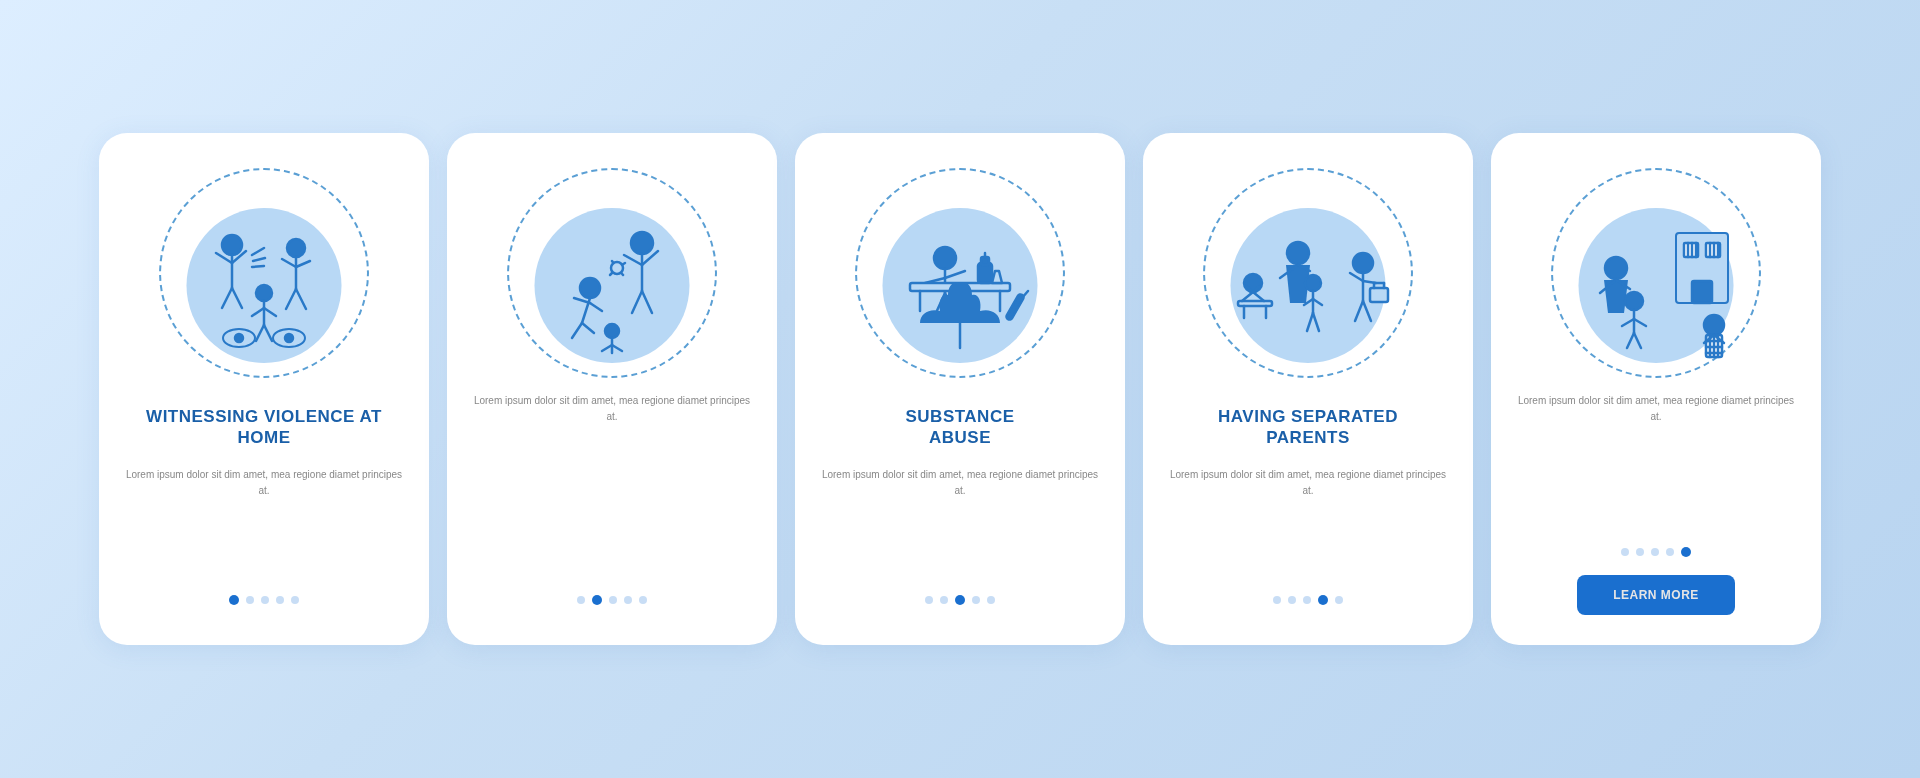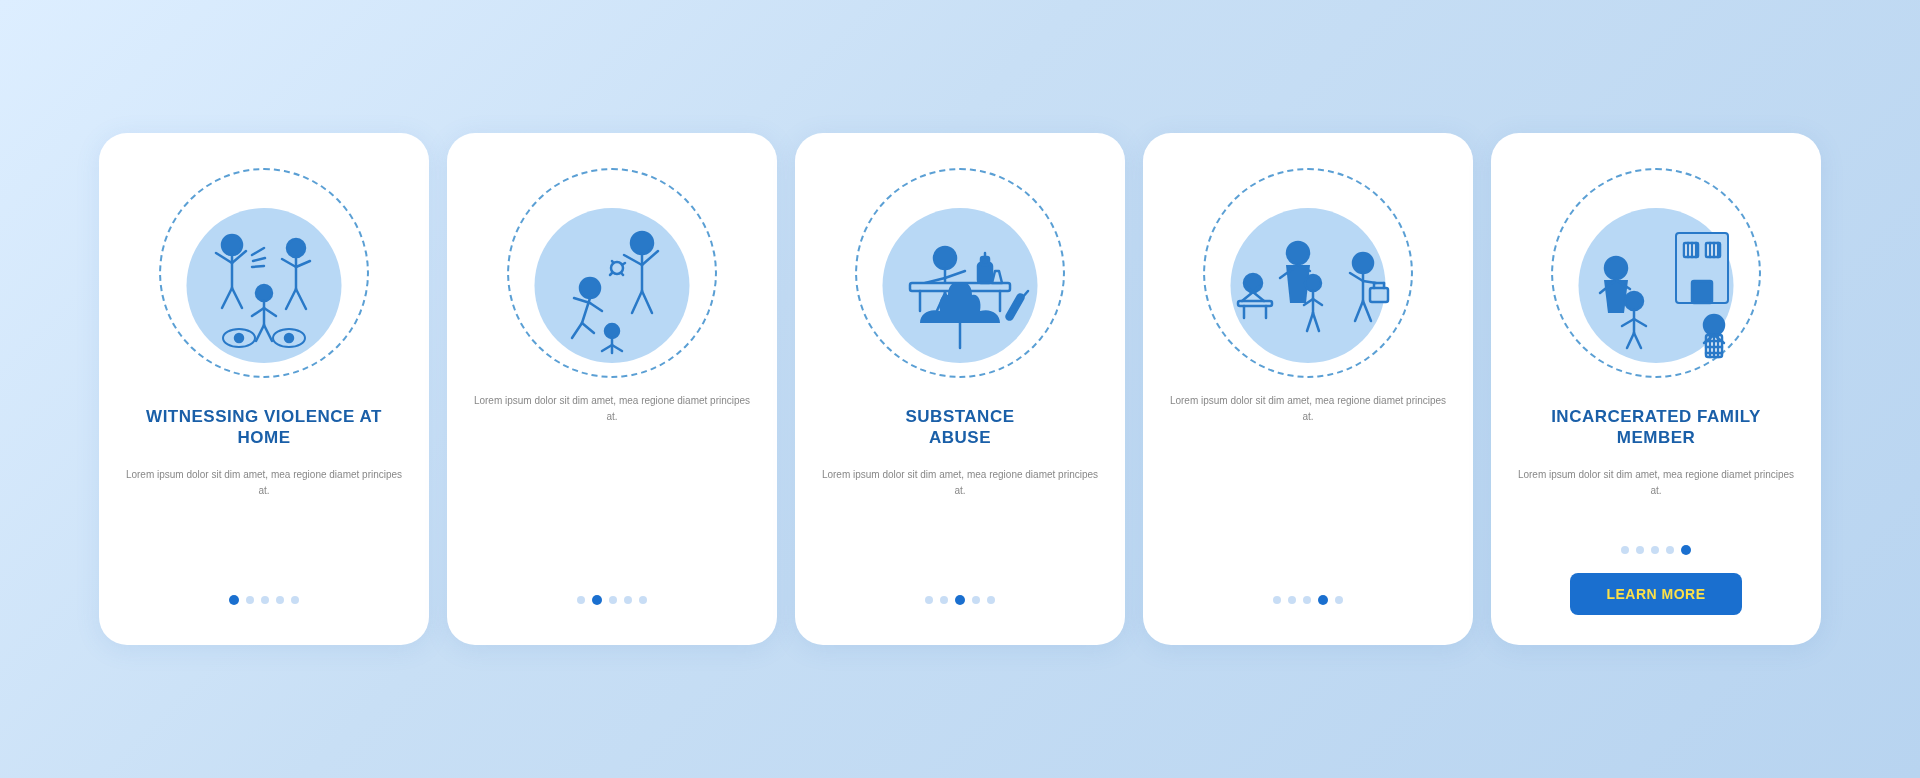--- a/index.html
+++ b/index.html
@@ -112,25 +112,25 @@
     }
 
     .dot.active {
       background: #1a6fcf;
       width: 10px;
       height: 10px;
     }
 
     .learn-more-btn {
       background: #1a6fcf;
-      color: #fde047;
+      color: #e5e5e5;
       border: none;
       border-radius: 8px;
       padding: 13px 36px;
-      font-size: 14px;
+      font-size: 12px;
       font-weight: 700;
       letter-spacing: 0.5px;
       cursor: pointer;
       margin-top: 8px;
       text-transform: uppercase;
     }
   </style>
 </head>
 <body>
 
@@ -312,20 +312,21 @@
           <rect x="20" y="118" width="34" height="5" rx="2" fill="#b8d8f5" stroke="#2979c8"></rect>
           <line x1="26" y1="123" x2="26" y2="135"></line>
           <line x1="48" y1="123" x2="48" y2="135"></line>
           <line x1="35" y1="109" x2="24" y2="118"></line>
           <line x1="35" y1="109" x2="46" y2="118"></line>
           <line x1="35" y1="109" x2="28" y2="103"></line>
           <line x1="35" y1="109" x2="42" y2="103"></line>
         </g>
       </svg>
     </div>
+    <div class="card-title">HAVING SEPARATED<br>PARENTS</div>
     <div class="card-description">Lorem ipsum dolor sit dim amet, mea regione diamet principes at.</div>
     <div class="dots">
       <div class="dot"></div>
       <div class="dot"></div>
       <div class="dot"></div>
       <div class="dot active"></div>
       <div class="dot"></div>
     </div>
   </div>
 
@@ -368,22 +369,20 @@
           <line x1="148" y1="152" x2="148" y2="174"></line>
           <line x1="152" y1="152" x2="152" y2="174"></line>
           <line x1="140" y1="158" x2="156" y2="158"></line>
           <line x1="140" y1="164" x2="156" y2="164"></line>
           <line x1="140" y1="170" x2="156" y2="170"></line>
           <line x1="148" y1="152" x2="138" y2="160"></line>
           <line x1="148" y1="152" x2="158" y2="160"></line>
         </g>
       </svg>
     </div>
-    <div class="card-title">INCARCERATED
-FAMILY MEMBER</div>
     <div class="card-description">Lorem ipsum dolor sit dim amet, mea regione diamet principes at.</div>
     <div class="dots">
       <div class="dot"></div>
       <div class="dot"></div>
       <div class="dot"></div>
       <div class="dot"></div>
       <div class="dot active"></div>
     </div>
     <button class="learn-more-btn">LEARN MORE</button>
   </div>

